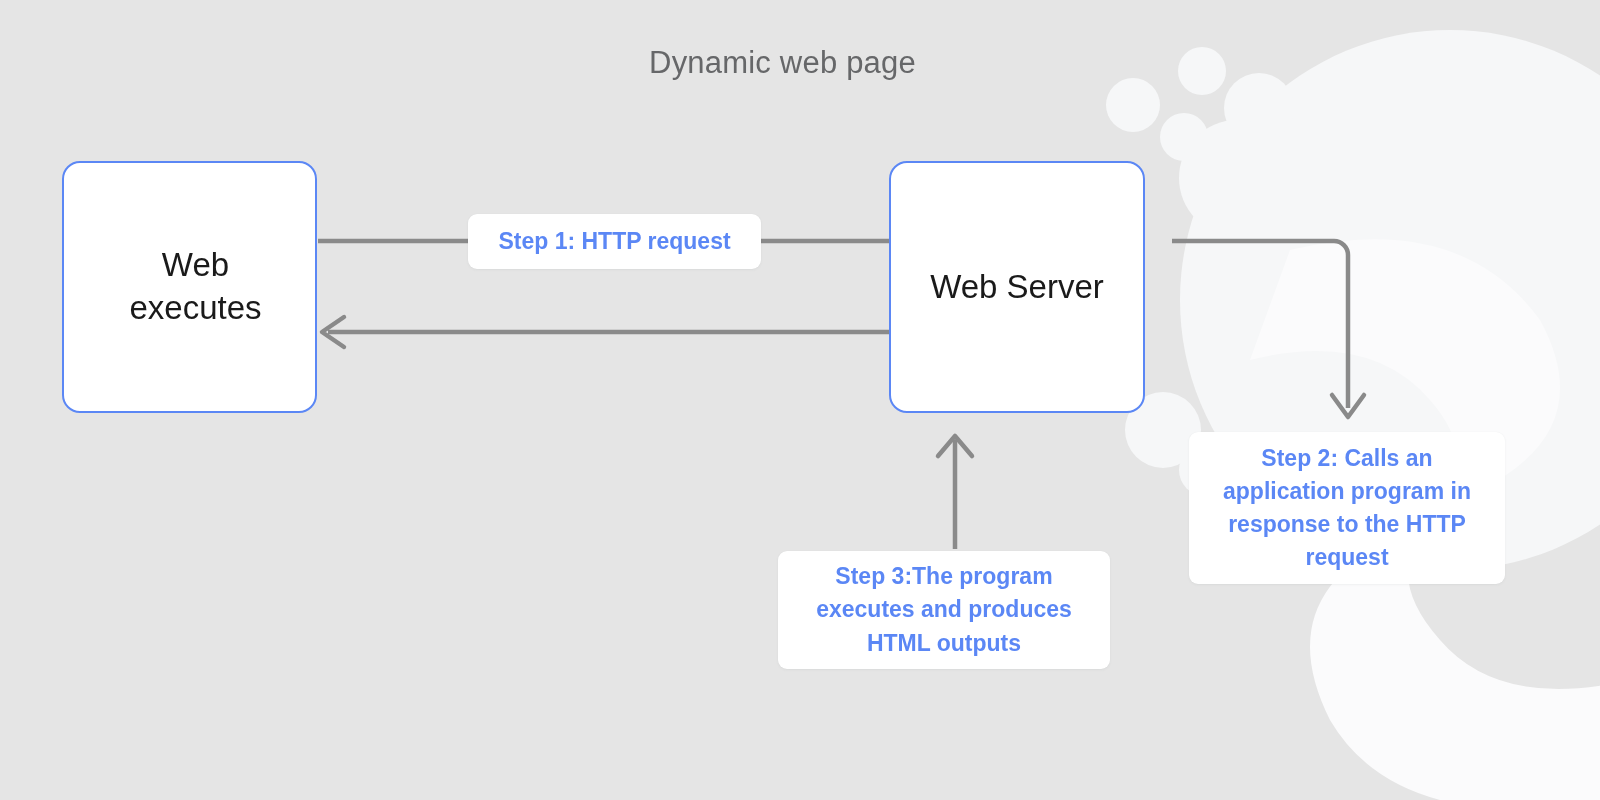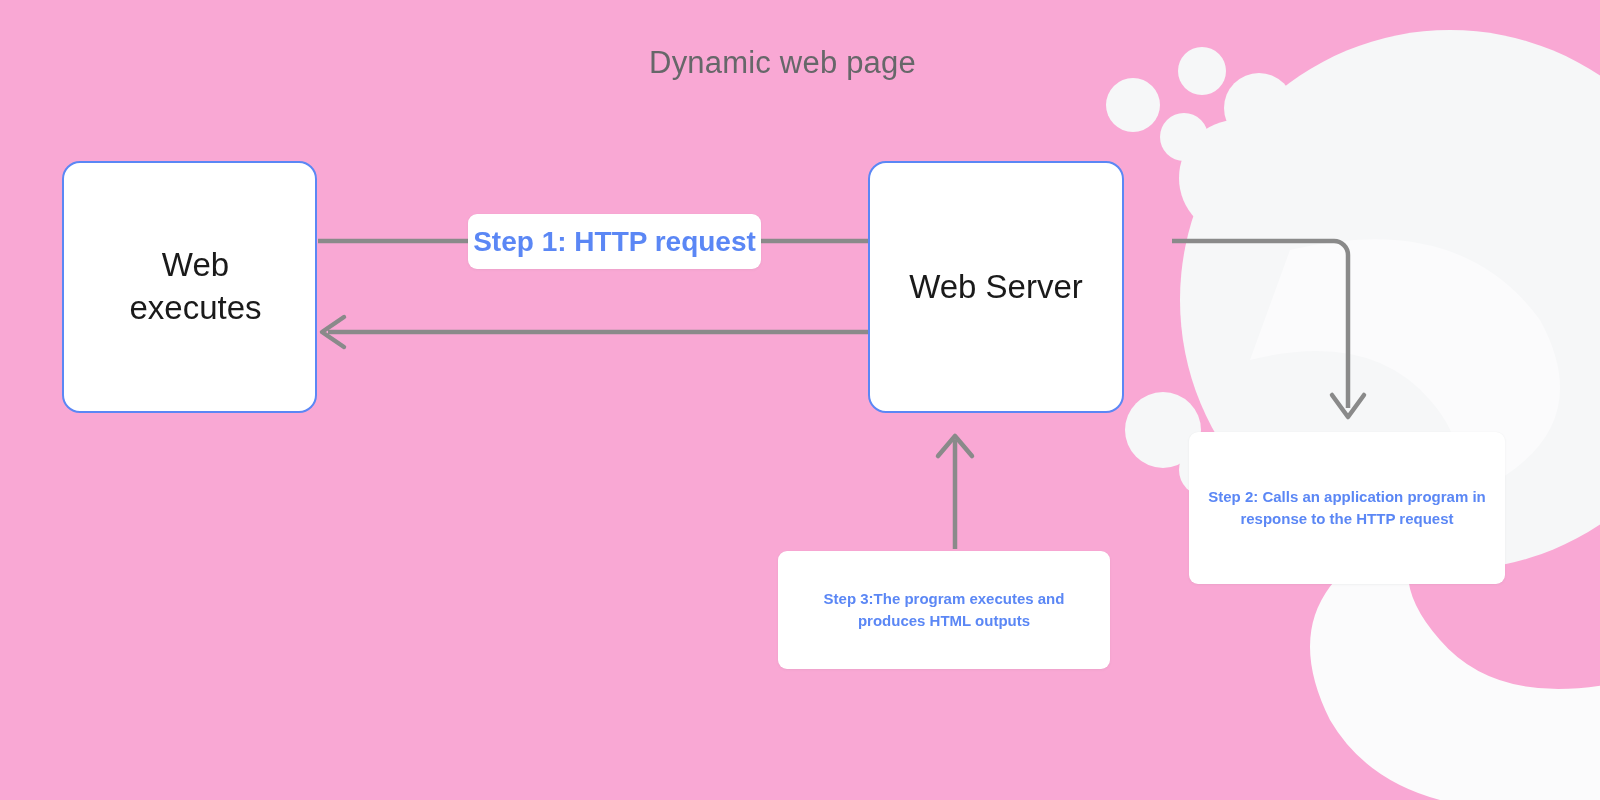--- a/index.html
+++ b/index.html
@@ -10,21 +10,21 @@
   }
   body {
     font-family: "Liberation Sans", sans-serif;
     -webkit-font-smoothing: antialiased;
   }
   #canvas {
     position: relative;
     width: 1600px;
     height: 800px;
     overflow: hidden;
-    background: #f9a8d4;
+    background: #e5e5e5;
   }
 
   
   #watermark {
     position: absolute;
     left: 0; top: 0;
     width: 1600px;
     height: 800px;
     pointer-events: none;
   }
@@ -53,21 +53,21 @@
     align-items: center;
     justify-content: center;
     text-align: center;
     color: #1a1a1a;
     font-size: 33px;
     line-height: 1.30;
     font-weight: 400;
     z-index: 4;
   }
   #node-browser { left: 62px;  top: 161px; width: 255px; height: 252px; padding-left: 12px; }
-  #node-server  { left: 868px; top: 161px; width: 256px; height: 252px; }
+  #node-server  { left: 889px; top: 161px; width: 256px; height: 252px; }
 
   
   #edges {
     position: absolute;
     left: 0; top: 0;
     width: 1600px;
     height: 800px;
     z-index: 2;
   }
 
@@ -79,22 +79,22 @@
     border-radius: 9px;
     color: #5b87f5;
     font-weight: bold;
     text-align: center;
     display: flex;
     align-items: center;
     justify-content: center;
     box-shadow: 0 1px 3px rgba(60,64,67,0.055), 0 0 1px rgba(60,64,67,0.05);
     z-index: 5;
   }
-  .callout-inline { font-size: 28px; line-height: 1.25; }
-  .callout-block  { font-size: 15px; line-height: 1.44; padding: 12px 14px; }
+  .callout-inline { font-size: 23px; line-height: 1.25; }
+  .callout-block  { font-size: 23px; line-height: 1.44; padding: 12px 14px; }
 
   #label-step1 { left: 468px;  top: 214px; width: 293px; height: 55px; }
   #label-step4 { left: 466px;  top: 305px; width: 298px; height: 55px; }
   #label-step3 { left: 778px;  top: 551px; width: 332px; height: 118px; }
   #label-step2 { left: 1189px; top: 432px; width: 316px; height: 152px; }
 </style>
 </head>
 <body>
 
 <div id="canvas">

